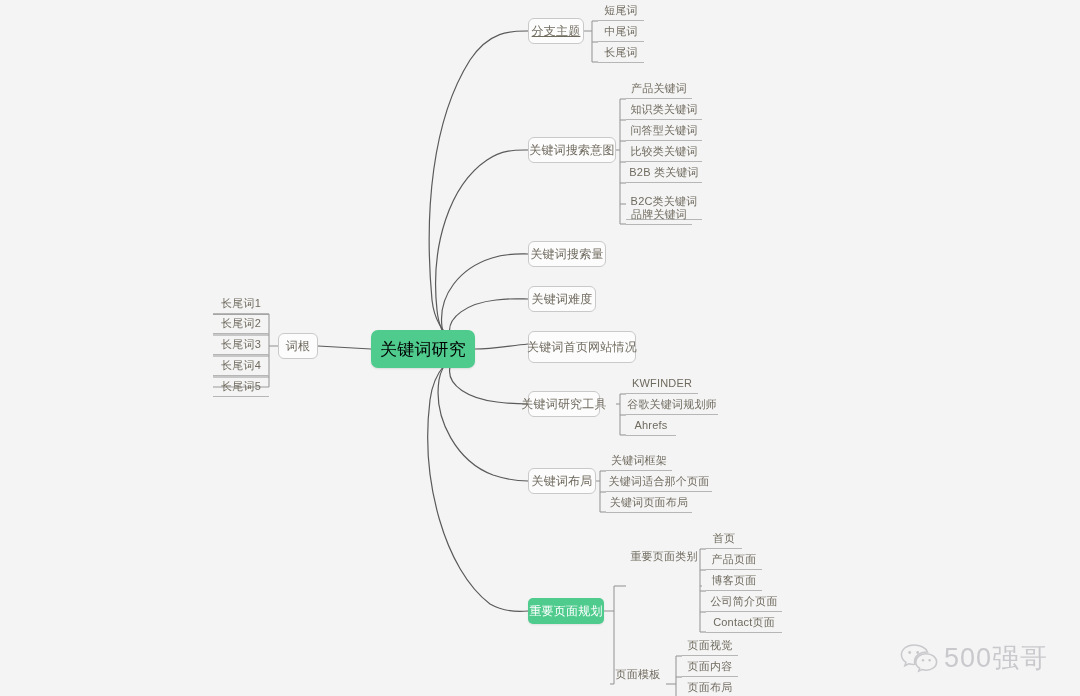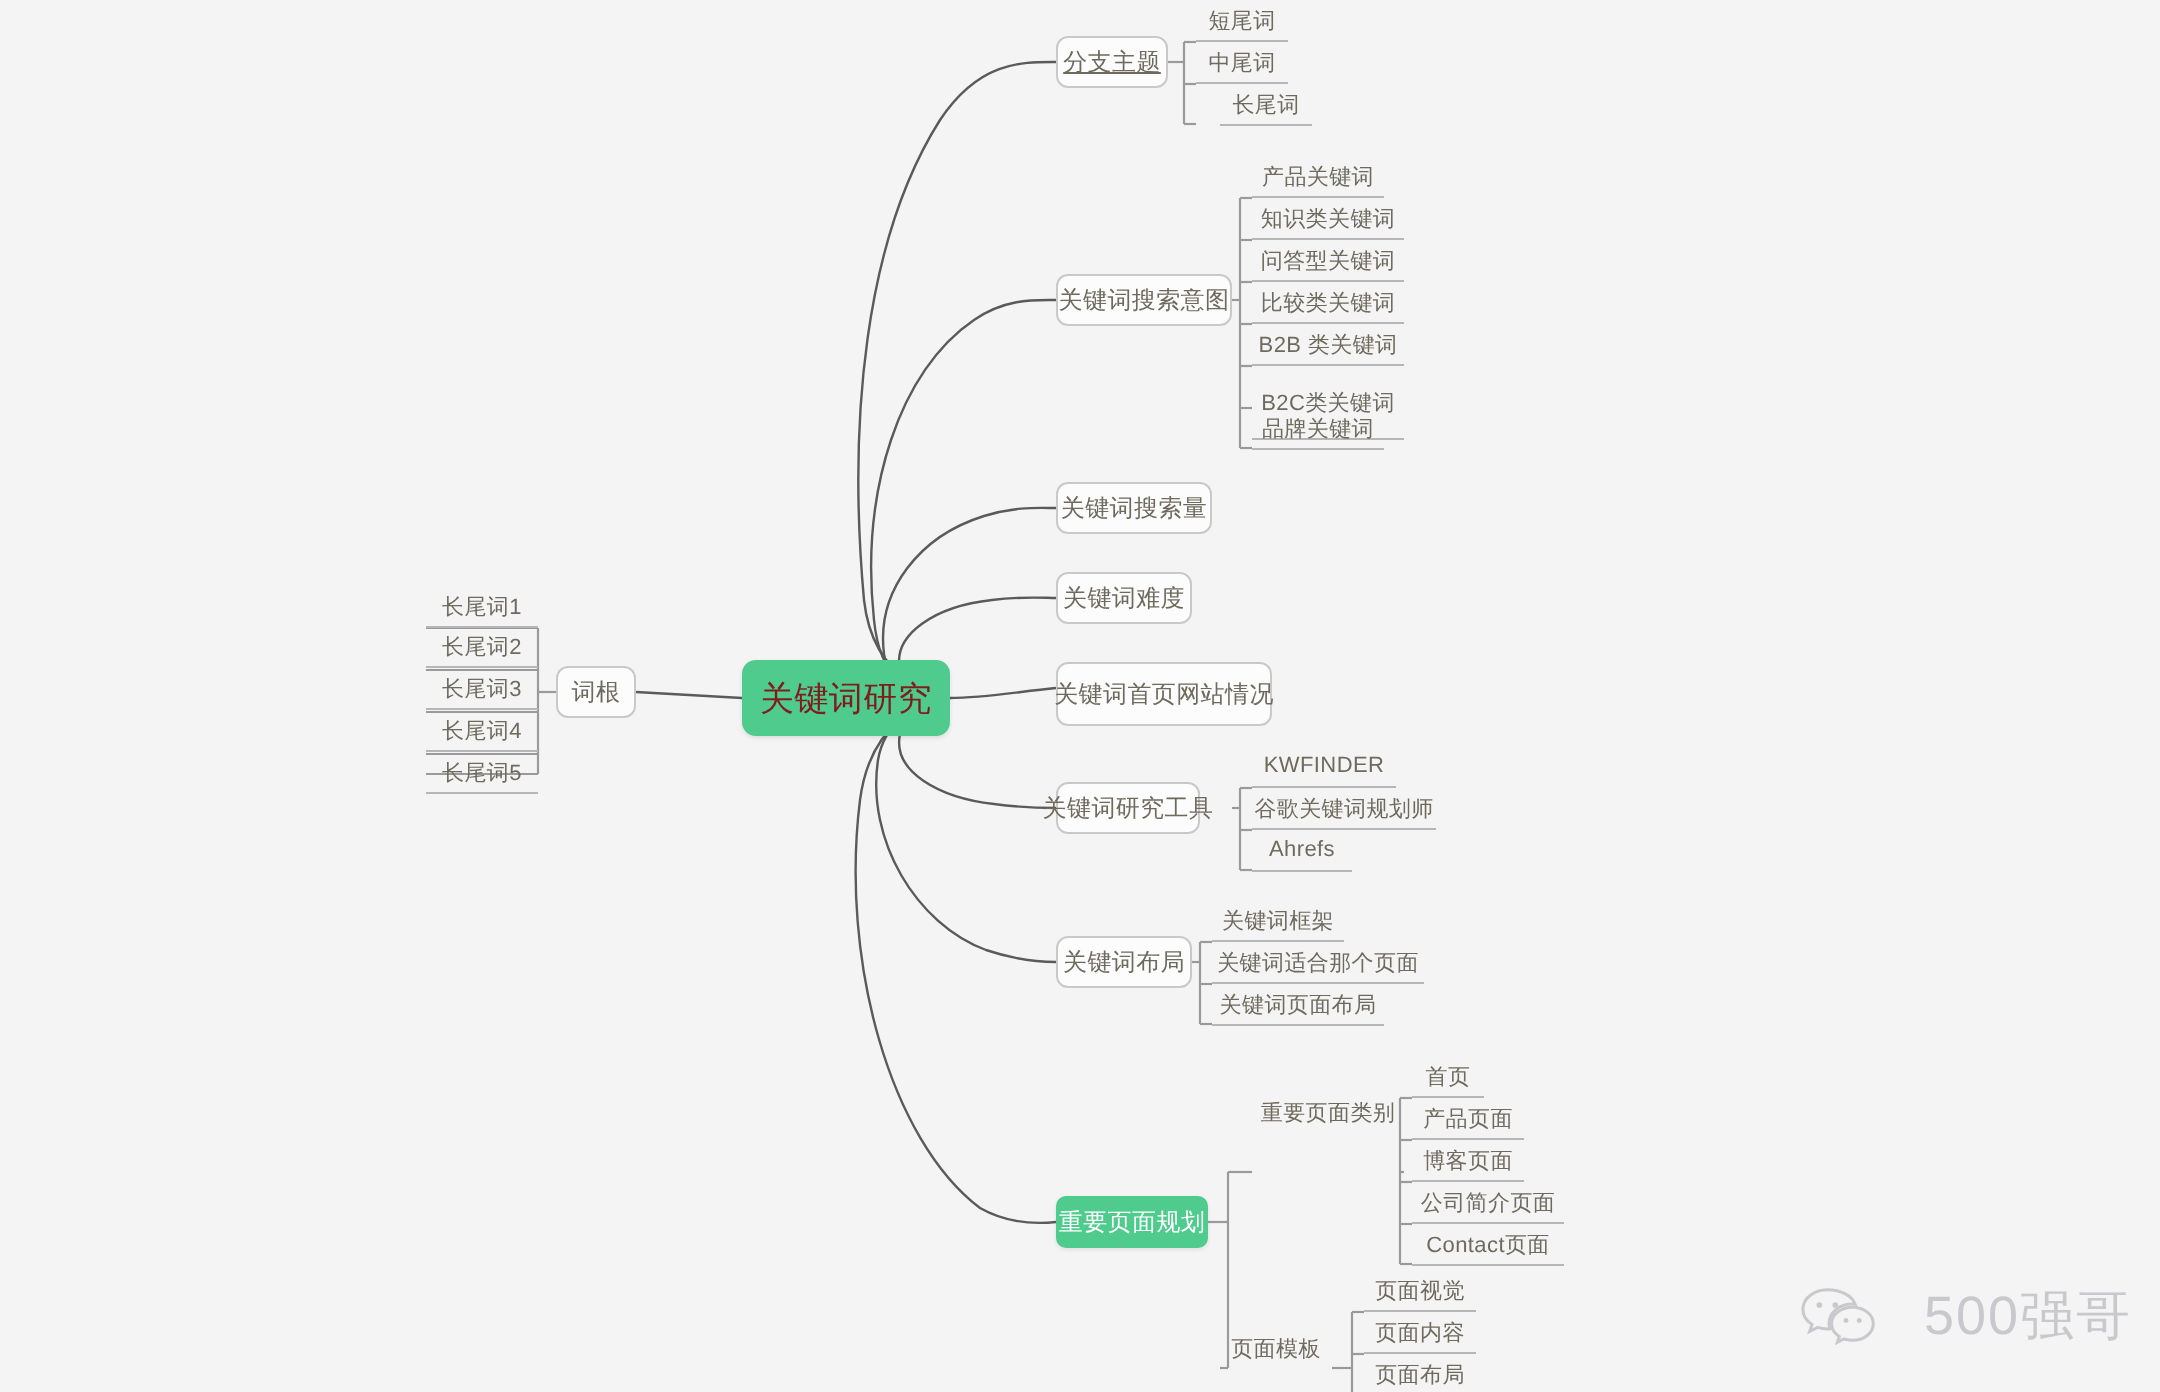--- a/index.html
+++ b/index.html
@@ -32,21 +32,21 @@
     box-sizing: border-box;
     white-space: nowrap;
     display: flex;
     align-items: center;
     justify-content: center;
     letter-spacing: 0.2px;
   }
   
   .node.root {
     background: #4ecb8d;
-    color: #7f1d1d;
+    color: #000000;
     border-radius: 7px;
     font-size: 17px;
     padding: 0 14px;
     height: 38px;
     box-shadow: 0 1px 2px rgba(0,0,0,0.10);
   }
   
   .node.green {
     background: #4ecb8d;
     color: #ffffff;
@@ -81,21 +81,21 @@
     color: #6f6a5e;
     font-size: 11px;
     padding: 0 4px;
     height: 20px;
     background: transparent;
   }
   #watermark {
     position: absolute;
     display: flex;
     align-items: center;
-    gap: 24px;
+    gap: 6px;
     color: #c9c9cd;
     user-select: none;
   }
   #watermark .wm-text {
     font-size: 27px;
     letter-spacing: 1px;
     color: #c9c9cd;
   }
   #watermark .wm-icon {
     width: 38px;
@@ -205,21 +205,21 @@
 
   <div class="node leaf" style="left:213px; top:294px; width:56px; height:20px;">长尾词1</div>
   <div class="node leaf" style="left:213px; top:314px; width:56px; height:20px;">长尾词2</div>
   <div class="node leaf" style="left:213px; top:335px; width:56px; height:20px;">长尾词3</div>
   <div class="node leaf" style="left:213px; top:356px; width:56px; height:20px;">长尾词4</div>
   <div class="node leaf" style="left:213px; top:377px; width:56px; height:20px;">长尾词5</div>
 
   <div class="node boxed" style="left:528px; top:18px; width:56px; height:26px;text-decoration:underline;">分支主题</div>
   <div class="node leaf" style="left:598px; top:1px; width:46px; height:20px;">短尾词</div>
   <div class="node leaf" style="left:598px; top:22px; width:46px; height:20px;">中尾词</div>
-  <div class="node leaf" style="left:598px; top:43px; width:46px; height:20px;margin-left:12px;">长尾词</div>
+  <div class="node leaf" style="left:598px; top:43px; width:46px; height:20px;">长尾词</div>
 
   <div class="node boxed" style="left:528px; top:137px; width:88px; height:26px;">关键词搜索意图</div>
   <div class="node leaf" style="left:626px; top:79px; width:66px; height:20px;">产品关键词</div>
   <div class="node leaf" style="left:626px; top:100px; width:76px; height:20px;text-align:right;">知识类关键词</div>
   <div class="node leaf" style="left:626px; top:121px; width:76px; height:20px;">问答型关键词</div>
   <div class="node leaf" style="left:626px; top:142px; width:76px; height:20px;">比较类关键词</div>
   <div class="node leaf" style="left:626px; top:163px; width:76px; height:20px;">B2B 类关键词</div>
   <div class="node leaf" style="left:626px; top:184px; width:76px; height:36px;">B2C类关键词</div>
   <div class="node leaf" style="left:626px; top:205px; width:66px; height:20px;">品牌关键词</div>
 

